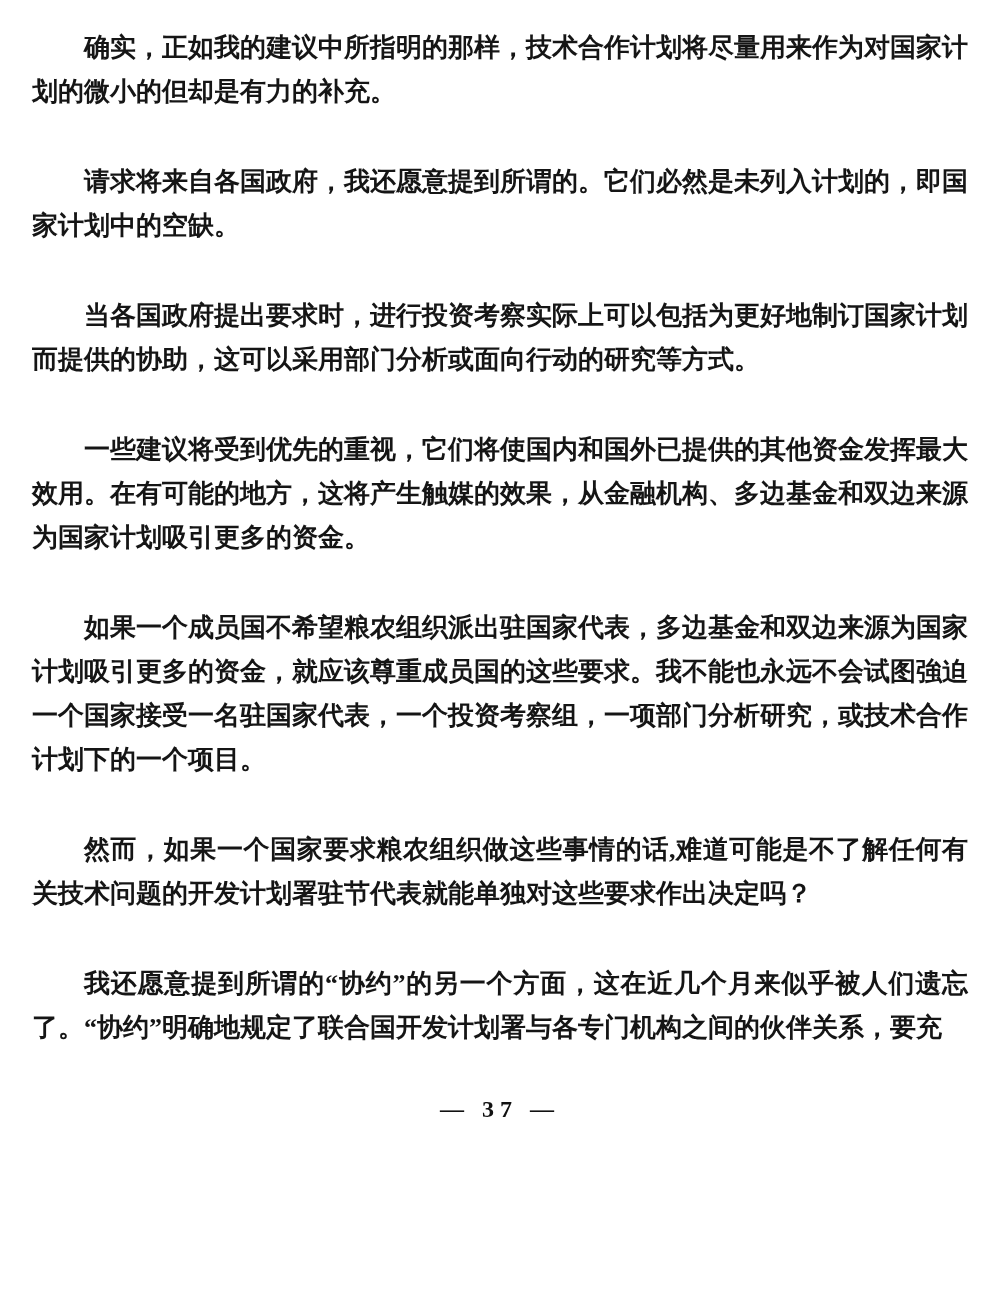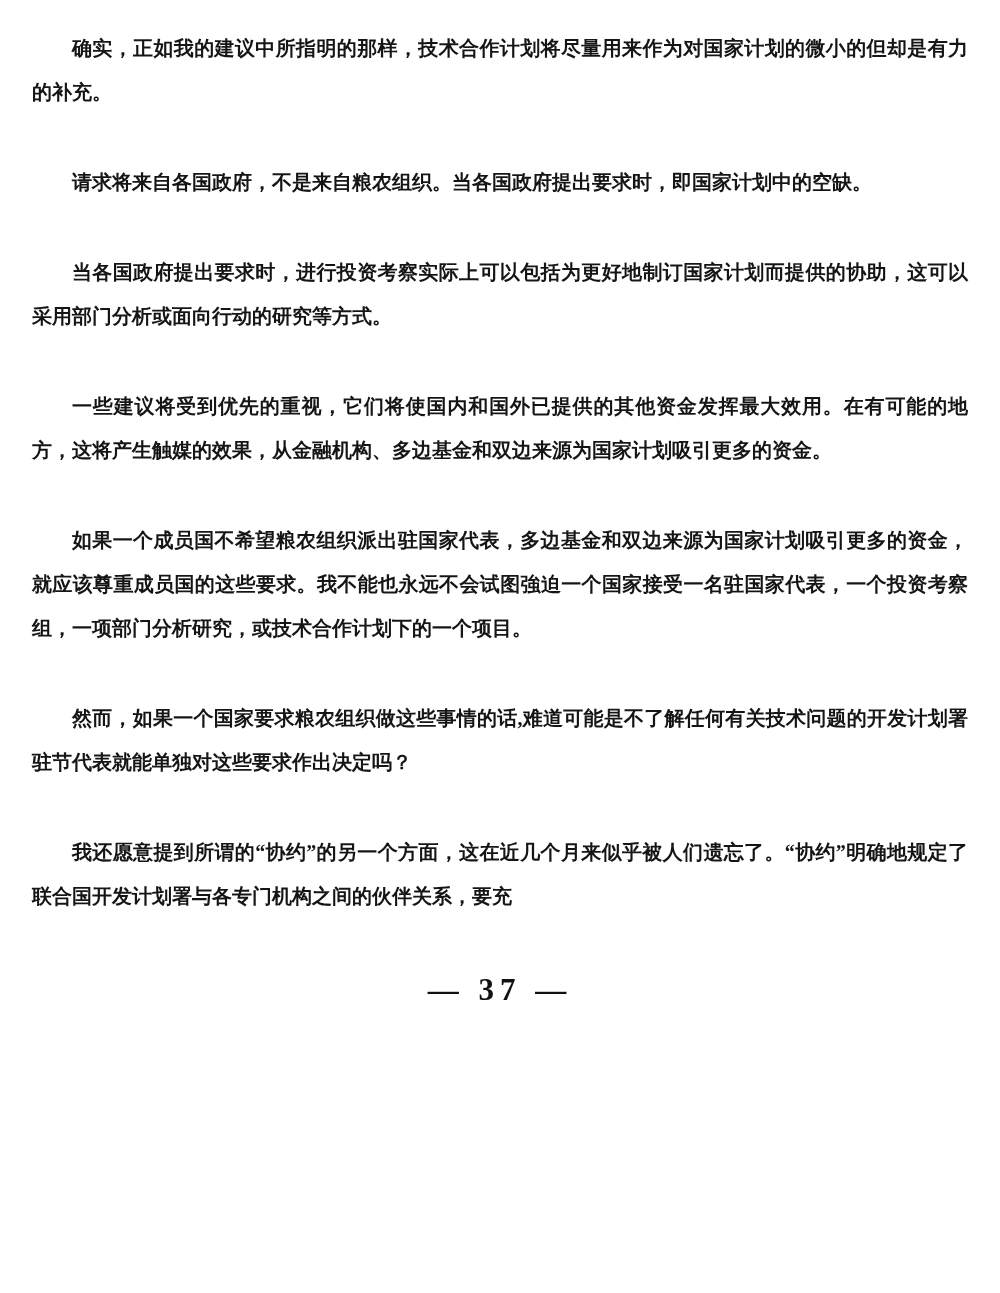--- a/index.html
+++ b/index.html
@@ -17,48 +17,47 @@
   }
   .scan-page {
     position: relative;
     width: 936px;
     margin: 0 auto;
     padding-top: 26px;
     background: #ffffff;
   }
   .para {
     margin: 0 0 46px 0;
-    font-size: 20px;
+    font-size: 26px;
     line-height: 44px;
     font-weight: 600;
     letter-spacing: 0;
     text-align: justify;
     text-indent: 2em;
     word-break: break-all;
     overflow-wrap: anywhere;
   }
   .page-footer {
     margin-top: 14px;
     text-align: center;
   }
   .page-number {
     display: inline-block;
-    font-size: 31px;
+    font-size: 24px;
     font-weight: 600;
     letter-spacing: 6px;
     color: #111111;
-    margin-top: 8px;
   }
 </style>
 </head>
 <body>
 
 <div class="scan-page">
   <p class="para">确实，正如我的建议中所指明的那样，技术合作计划将尽量用来作为对国家计划的微小的但却是有力的补充。</p>
-  <p class="para">请求将来自各国政府，不是来自粮农组织。当各国政府提出要求时，即国家计划中的空缺。</p>
+  <p class="para">请求将来自各国政府，我还愿意提到所谓的。它们必然是未列入计划的，即国家计划中的空缺。</p>
   <p class="para">当各国政府提出要求时，进行投资考察实际上可以包括为更好地制订国家计划而提供的协助，这可以采用部门分析或面向行动的研究等方式。</p>
   <p class="para">一些建议将受到优先的重视，它们将使国内和国外已提供的其他资金发挥最大效用。在有可能的地方，这将产生触媒的效果，从金融机构、多边基金和双边来源为国家计划吸引更多的资金。</p>
   <p class="para">如果一个成员国不希望粮农组织派出驻国家代表，多边基金和双边来源为国家计划吸引更多的资金，就应该尊重成员国的这些要求。我不能也永远不会试图強迫一个国家接受一名驻国家代表，一个投资考察组，一项部门分析研究，或技术合作计划下的一个项目。</p>
   <p class="para">然而，如果一个国家要求粮农组织做这些事情的话,难道可能是不了解任何有关技术问题的开发计划署驻节代表就能单独对这些要求作出决定吗？</p>
   <p class="para">我还愿意提到所谓的“协约”的另一个方面，这在近几个月来似乎被人们遗忘了。“协约”明确地规定了联合国开发计划署与各专门机构之间的伙伴关系，要充</p>
   <div class="page-footer">
     <span class="page-number">— 37 —</span>
   </div>
 </div>
 

